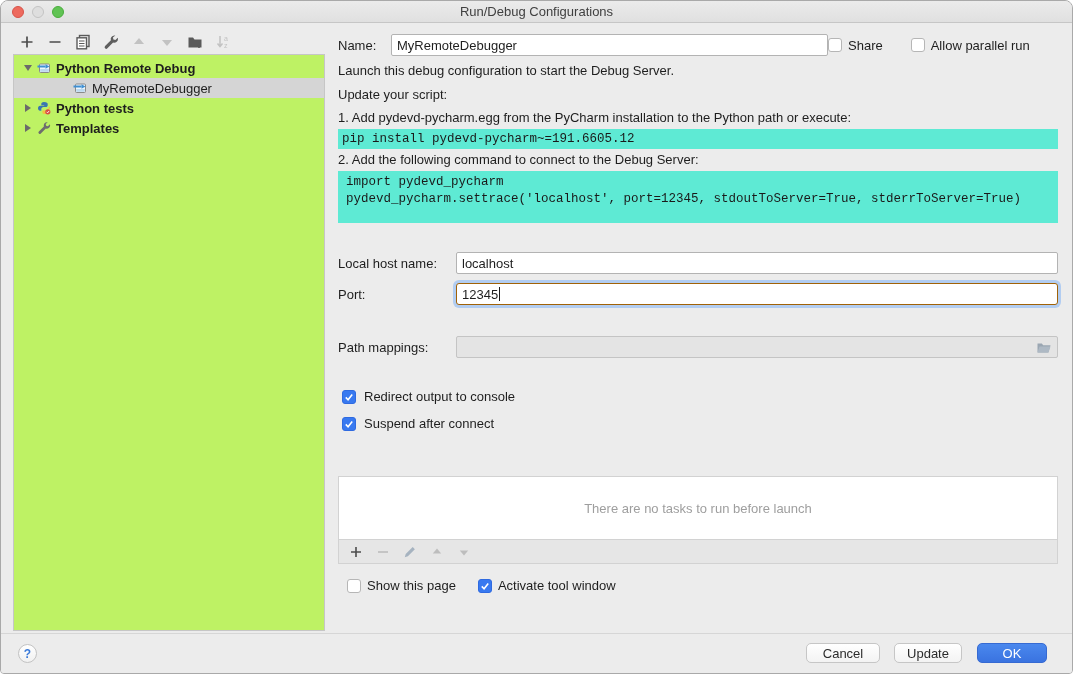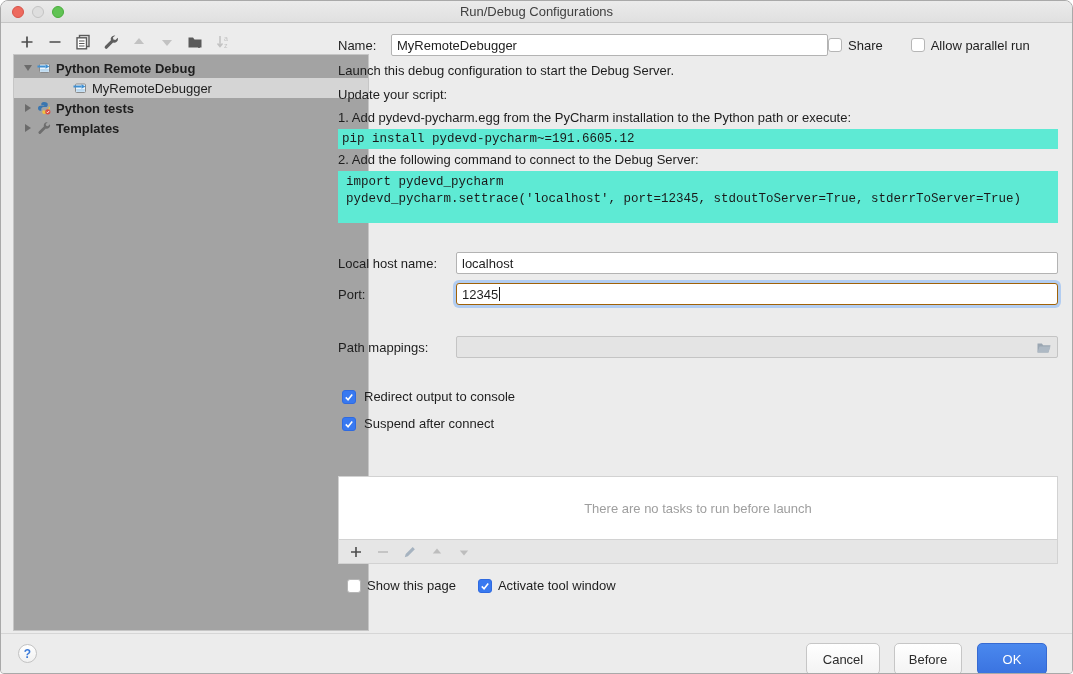--- a/index.html
+++ b/index.html
@@ -15,22 +15,22 @@
   .titlebar .title { font-size:13px; color:#404040; }
   .lights { position:absolute; left:11px; top:5px; display:flex; gap:8px; }
   .light { width:12px; height:12px; border-radius:50%; }
   .light.red   { background:#ed6a5e; border:1px solid #d75349; }
   .light.gray  { background:#dedede; border:1px solid #c3c3c3; }
   .light.green { background:#61c354; border:1px solid #4aad3d; }
 
   
   .side-toolbar { position:absolute; left:18px; top:31px; height:20px; display:flex; gap:12px; align-items:center; }
   .tbi { width:16px; height:16px; display:flex; align-items:center; justify-content:center; }
-  .tree-box { position:absolute; left:12px; top:53px; width:356px; height:577px;
-              background:#a3a3a3; border:1px solid #c6c6c6; padding-top:3px; }
+  .tree-box { position:absolute; left:12px; top:53px; width:312px; height:577px;
+              background:#bef264; border:1px solid #c6c6c6; padding-top:3px; }
   .tree-row { display:flex; align-items:center; height:20px; padding-left:6px; cursor:default; }
   .tree-row.selected { background:#d5d5d5; padding-left:58px; }
   .tree-row .twisty { width:16px; display:flex; justify-content:center; align-items:center; flex:none; }
   .tree-row .ticon { width:16px; display:flex; justify-content:center; align-items:center; flex:none; margin-right:4px; }
   .tree-row .tlabel.bold { font-weight:bold; }
   .tri-right { width:0; height:0; border-top:4.5px solid transparent; border-bottom:4.5px solid transparent; border-left:6px solid #6b6b6b; }
   .tri-down  { width:0; height:0; border-left:4.5px solid transparent; border-right:4.5px solid transparent; border-top:6px solid #6b6b6b; }
 
   
   .main { position:absolute; left:337px; top:22px; width:720px; height:610px; }
@@ -77,21 +77,21 @@
                  border:1px solid #d2d2d2; border-top:none; display:flex; align-items:center; gap:11px; padding-left:9px; }
   .page-opts { position:absolute; top:555px; left:9px; display:flex; align-items:center; gap:8px; }
   .page-opts .gap { width:6px; }
 
   
   .bottombar { position:absolute; left:0; right:0; top:632px; height:42px; background:#ececec;
                border-top:1px solid #d6d6d6; }
   .help-btn { position:absolute; left:17px; top:10px; width:19px; height:19px; border-radius:50%;
               background:linear-gradient(#ffffff,#f1f1f1); border:1px solid #c3c3c3; color:#3a7ad9;
               font-weight:bold; font-size:12px; display:flex; align-items:center; justify-content:center; }
-  .btn { position:absolute; top:9px; height:32px; border-radius:5px; font-size:13px;
+  .btn { position:absolute; top:9px; height:20px; border-radius:5px; font-size:13px;
          display:flex; align-items:center; justify-content:center;
          background:linear-gradient(#ffffff,#f3f3f3); border:1px solid #c6c6c6; color:#2b2b2b; }
   .btn-cancel { right:192px; width:74px; }
   .btn-apply  { right:110px; width:68px; }
   .btn-ok     { right:25px;  width:70px; background:linear-gradient(#4a88ee,#3a73e0); border:1px solid #366ad2; color:#fff; }
 
   svg { display:block; }
 </style>
 </head>
 <body>
@@ -325,17 +325,17 @@
       </span>
     </div>
 
   </div>
 
   <div class="bottombar">
     <div class="help-btn">
       <span>?</span>
     </div>
     <div class="btn btn-cancel">Cancel</div>
-    <div class="btn btn-apply">Before</div>
+    <div class="btn btn-apply">Update</div>
     <div class="btn btn-ok">OK</div>
   </div>
 
 </div>
 
 </body></html>

